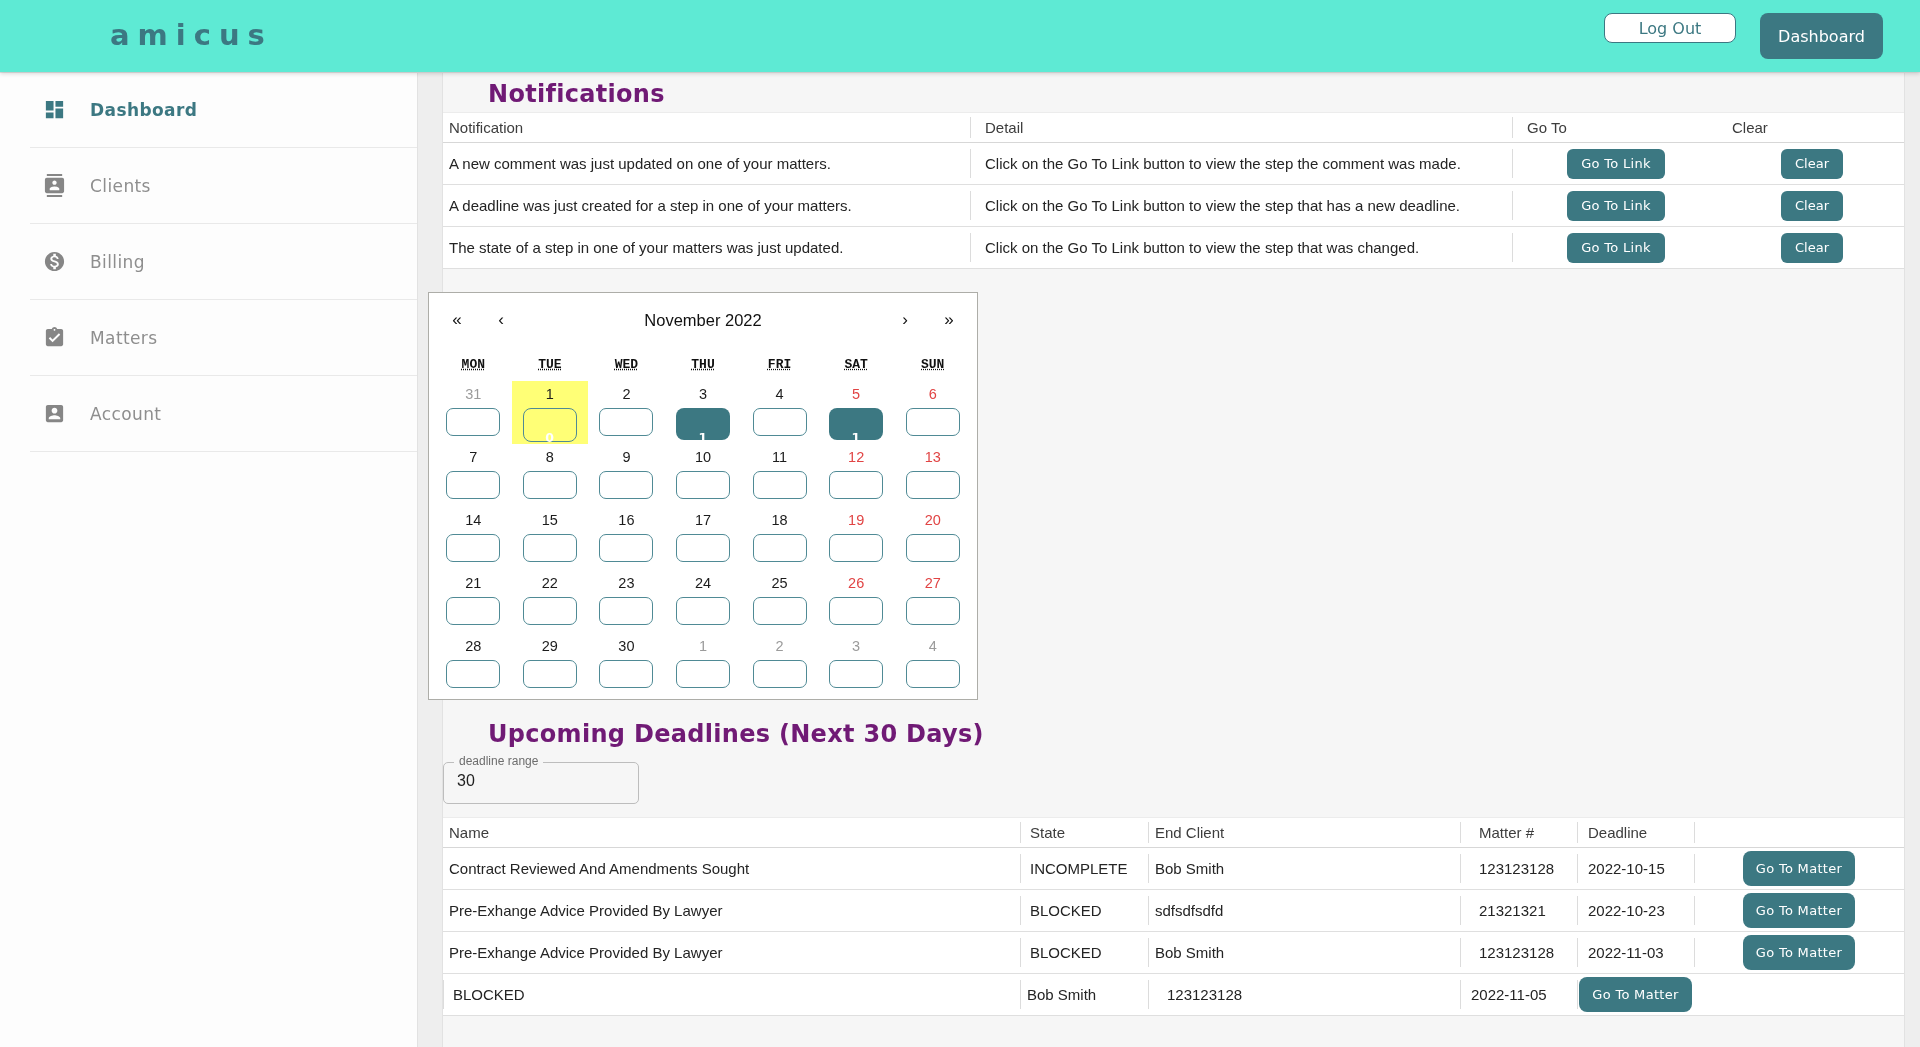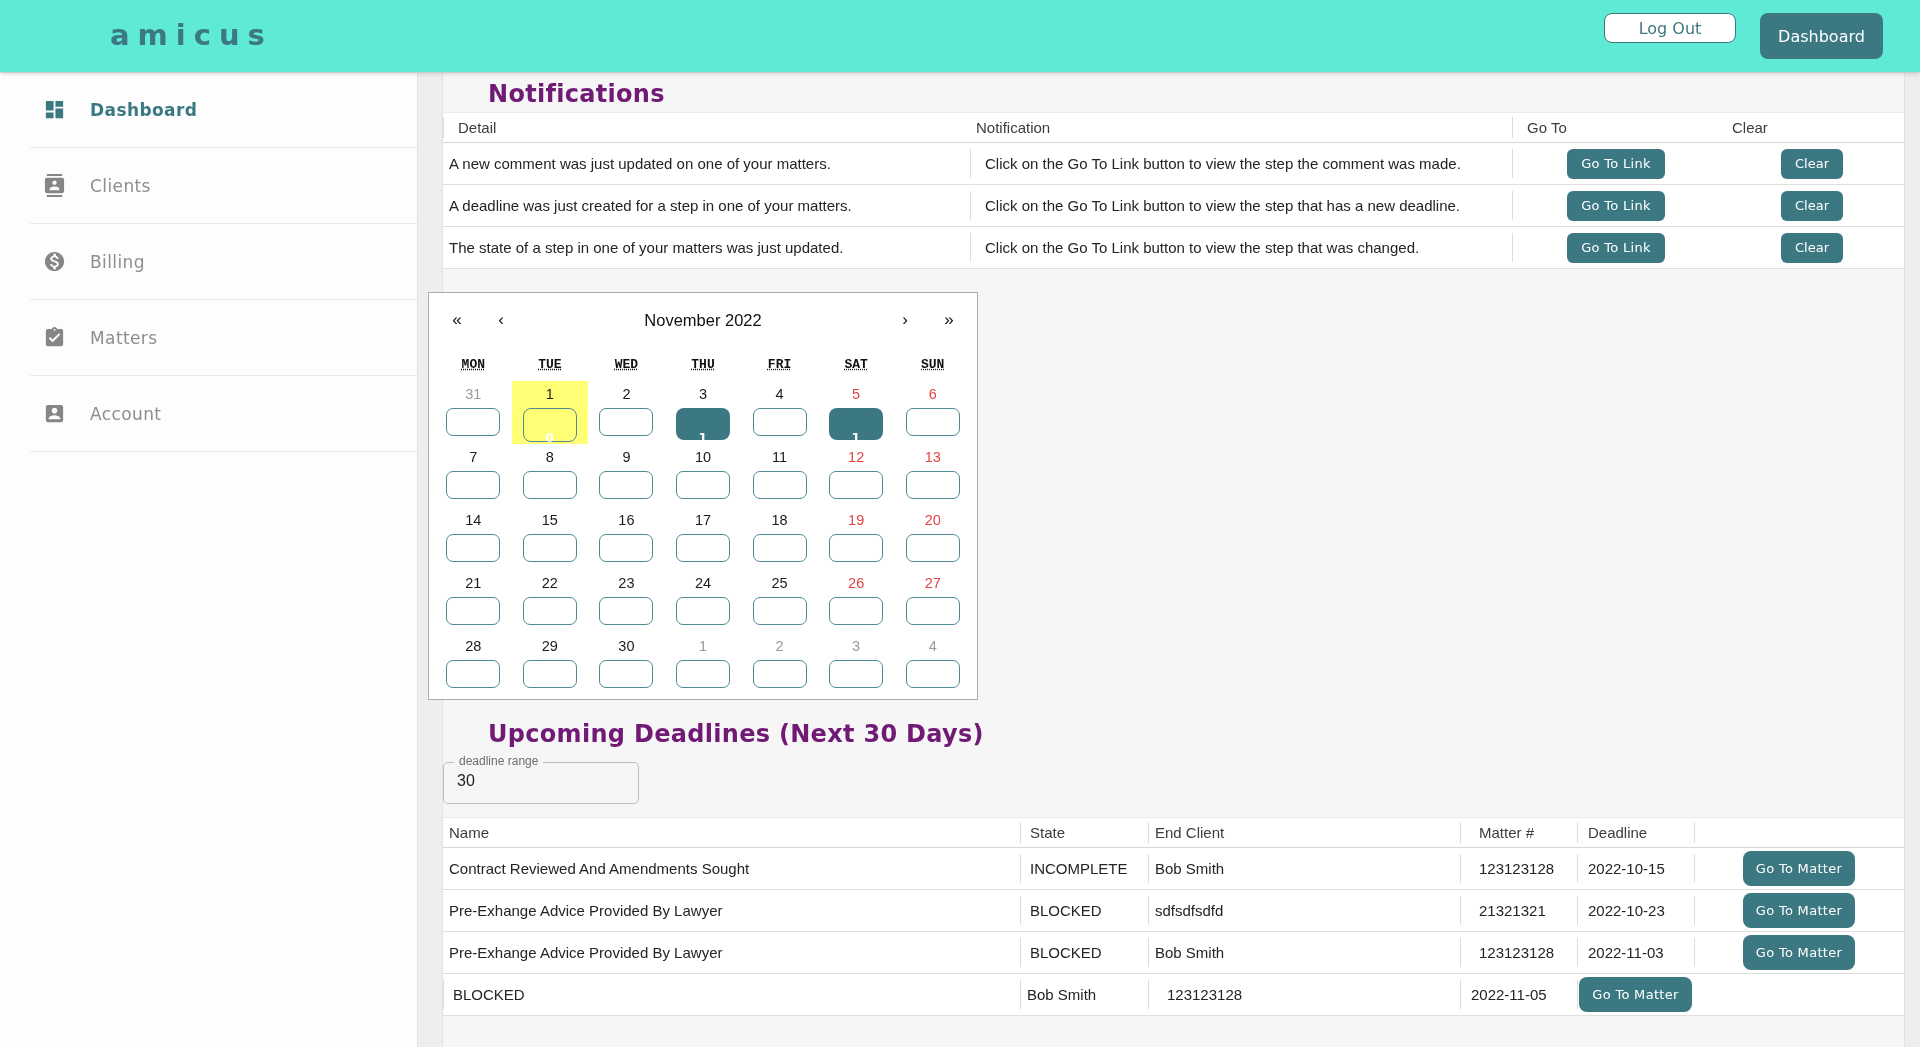--- a/index.html
+++ b/index.html
@@ -159,22 +159,22 @@
 
   <div class="strip-left"></div>
   <div class="strip-right"></div>
 
   <div class="main">
 
     <div class="section-title" style="top:8px">Notifications</div>
 
     <div class="ntable">
       <div class="nrow nhead">
+        <div class="ncell">Notification</div>
         <div class="ncell c2 vdiv">Detail</div>
-        <div class="ncell">Notification</div>
         <div class="ncell c3 vdiv">Go To</div>
         <div class="ncell c4">Clear</div>
       </div>
       <div id="notif-rows">
           <div class="nrow nbody">
             <div class="ncell">A new comment was just updated on one of your matters.</div>
             <div class="ncell c2 vdiv">Click on the Go To Link button to view the step the comment was made.</div>
             <div class="ncell center vdiv">
               <button class="btn link-btn">Go To Link</button>
             </div>

